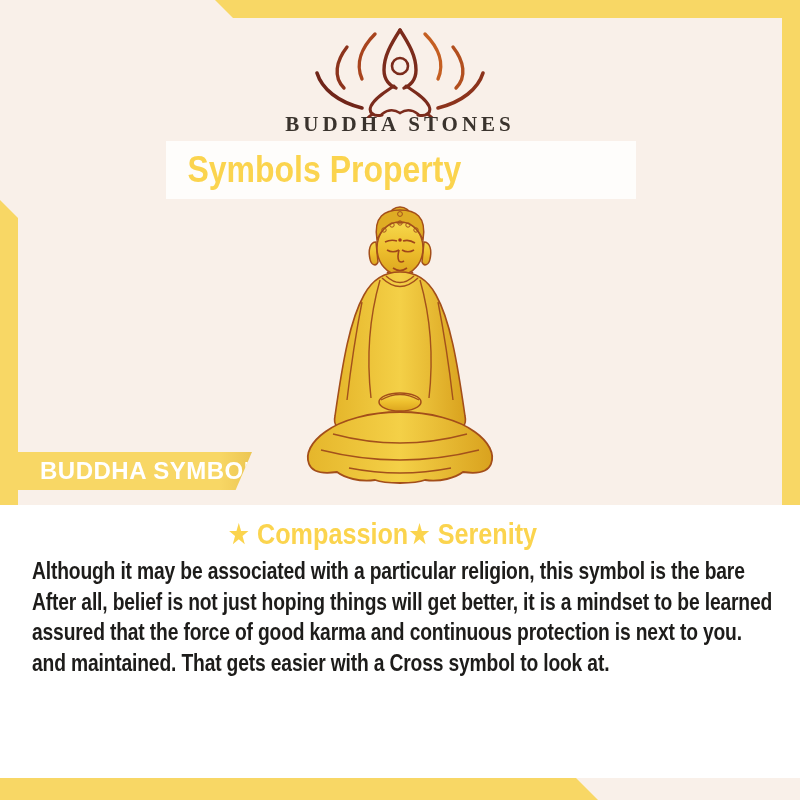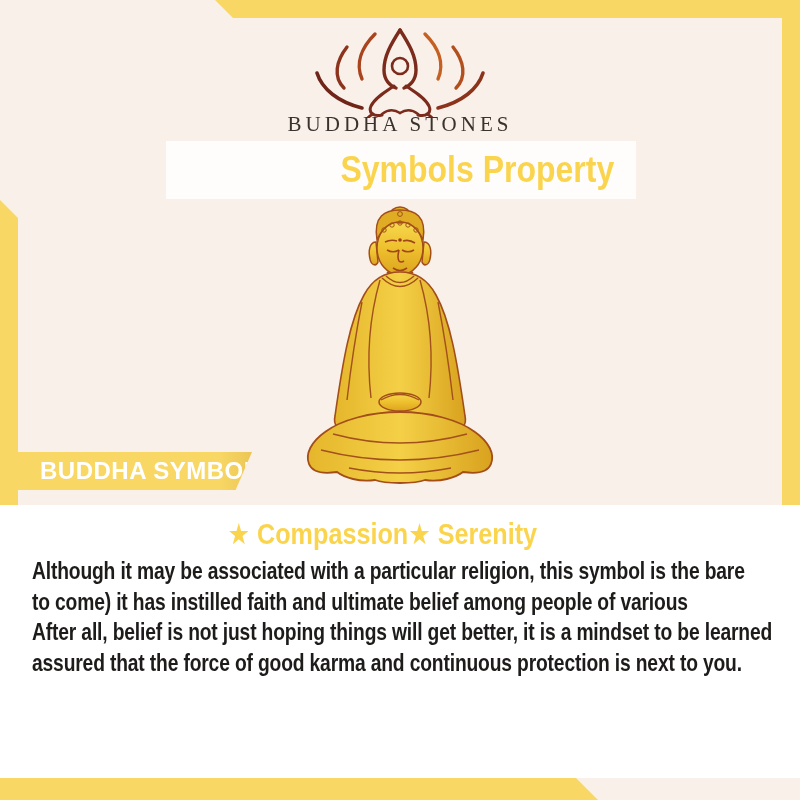--- a/index.html
+++ b/index.html
@@ -16,26 +16,26 @@
     clip-path:polygon(0 0,100% 0,100% 100%,0 582px);}
   #accent-left{left:0;top:200px;width:18px;height:600px;
     clip-path:polygon(0 0,100% 18px,100% 100%,0 100%);}
   #accent-bottom{left:0;top:778px;width:598px;height:22px;
     clip-path:polygon(0 0,576px 0,100% 100%,0 100%);}
   
   #brand-logo{position:absolute;left:304px;top:22px;width:192px;height:96px;}
   #brand-name{
     position:absolute;left:0;top:112px;width:800px;text-align:center;
     font-family:"Liberation Serif","DejaVu Serif",serif;
-    font-size:21px;font-weight:400;letter-spacing:4px;color:#3A332D;
+    font-size:21px;font-weight:700;letter-spacing:4px;color:#3A332D;
   }
   
   #banner-box{
     position:absolute;left:166px;top:141px;width:470px;height:58px;
-    background:#FEFDFB;display:flex;align-items:center;justify-content:flex-end;
+    background:#FEFDFB;display:flex;align-items:center;justify-content:flex-start;
   }
   #banner-title{
     font-size:37px;font-weight:700;color:#FBD44E;white-space:nowrap;
     display:inline-block;transform-origin:50% 50%;letter-spacing:0px;
   }
   
   #buddha-illustration{position:absolute;left:285px;top:206px;width:230px;height:282px;}
   
   #ribbon{
     position:absolute;left:18px;top:452px;width:234px;height:38px;
@@ -166,18 +166,18 @@
   </div>
 
   <div id="content-panel"></div>
 
   <div id="content-heading">
     <span style="transform: scaleX(0.868347);">★ Compassion★ Serenity</span>
   </div>
 
   <div id="content-paragraph">
     <div class="para-row"><span class="para-line" style="transform: scaleX(0.802603);">Although it may be associated with a particular religion, this symbol is the bare</span></div>
-    <div class="para-row"><span class="para-line" style="transform: scaleX(0.802603);">to come) it has instilled faith and ultimate belief among people of various</span></div>
     <div class="para-row"><span class="para-line" style="transform: scaleX(0.802603);">After all, belief is not just hoping things will get better, it is a mindset to be learned</span></div>
     <div class="para-row"><span class="para-line" style="transform: scaleX(0.802603);">assured that the force of good karma and continuous protection is next to you.</span></div>
+    <div class="para-row"><span class="para-line" style="transform: scaleX(0.802603);">and maintained. That gets easier with a Cross symbol to look at.</span></div>
   </div>
 
 </div>
 
 </body></html>

